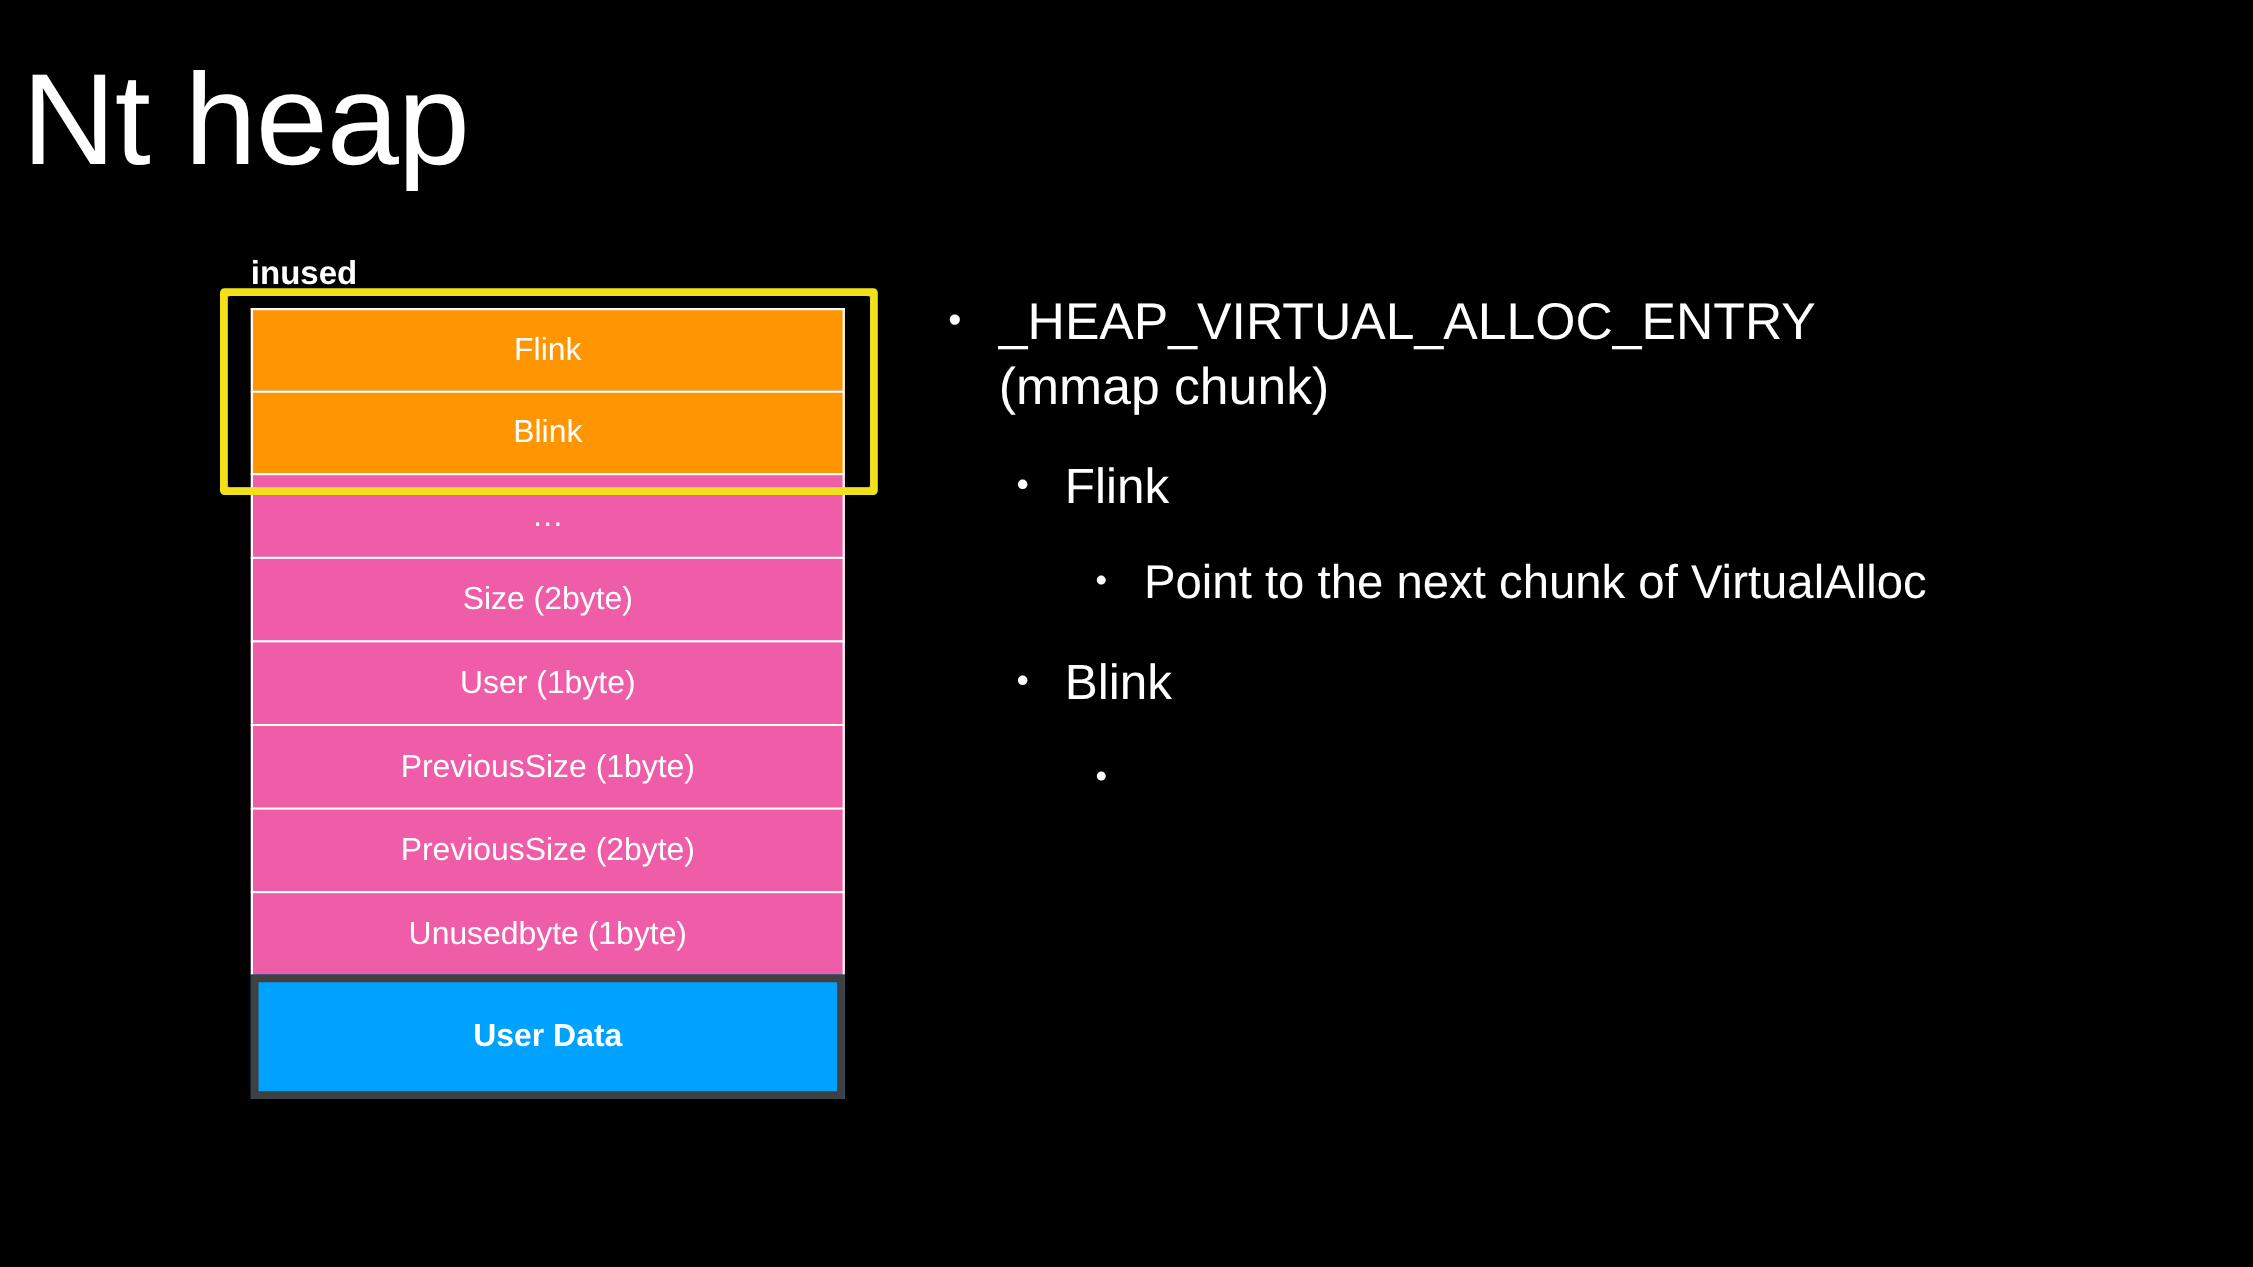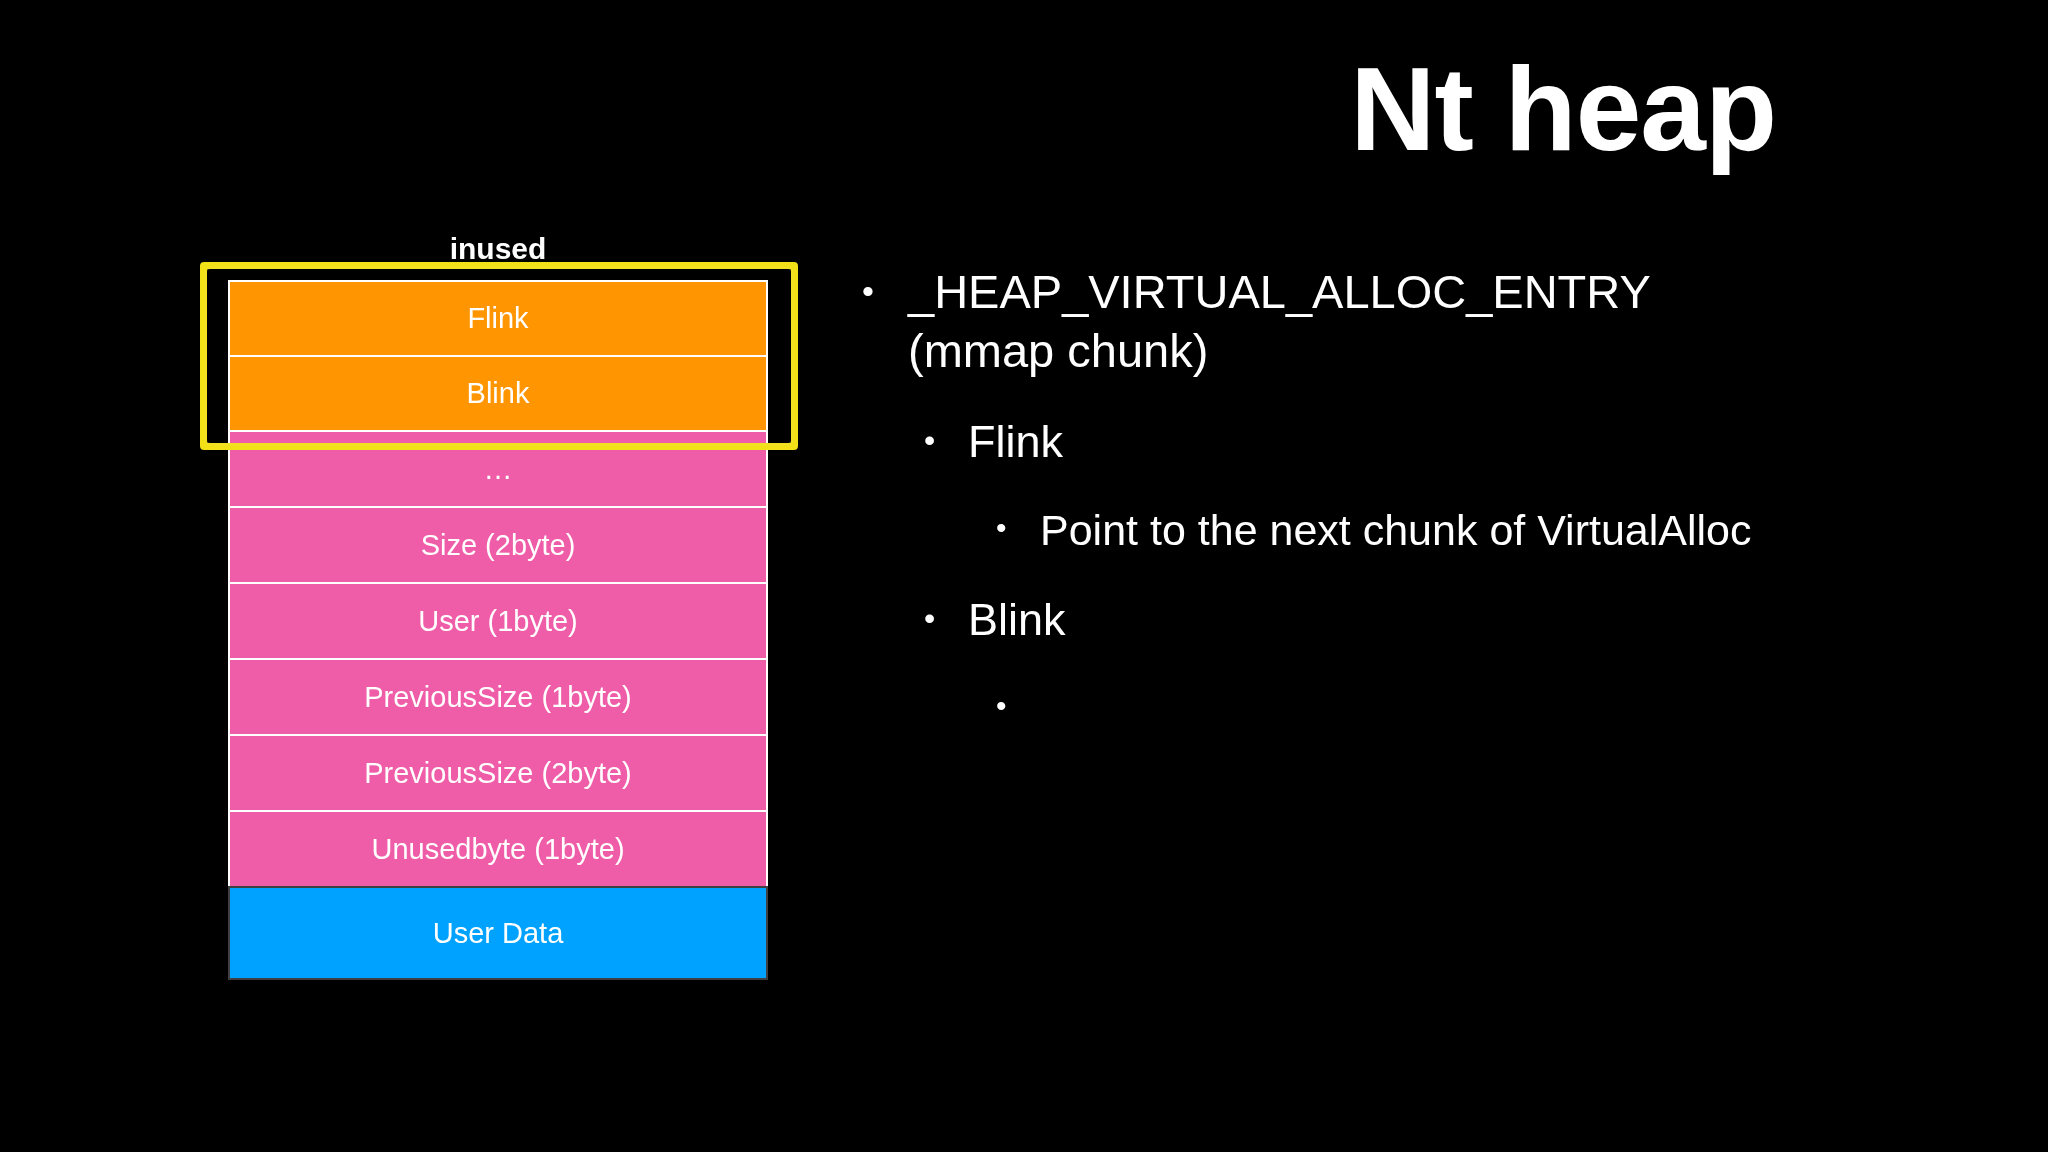--- a/index.html
+++ b/index.html
@@ -15,44 +15,44 @@
     font-family: "Liberation Sans", sans-serif;
     color: #ffffff;
   }
 
   
   #slide-title {
     position: absolute;
     left: 0;
     top: 48px;
     width: 1776px;
-    text-align: right;
+    text-align: left;
     font-size: 118px;
-    font-weight: bold;
+    font-weight: normal;
     letter-spacing: -1px;
     line-height: 1.05;
     color: #ffffff;
     padding-left: 20px;
     box-sizing: border-box;
   }
 
   
   #diagram {
     position: absolute;
     left: 228px;
     top: 280px;
     width: 540px;
   }
 
   #inused-label {
     position: absolute;
     left: 228px;
     top: 232px;
     width: 540px;
-    text-align: center;
+    text-align: left;
     font-size: 30px;
     font-weight: bold;
     color: #ffffff;
     letter-spacing: 0px;
   }
 
   .chunk-row {
     width: 540px;
     box-sizing: border-box;
     border: 2px solid #ffffff;
@@ -64,22 +64,23 @@
     color: #ffffff;
     text-align: center;
   }
   .chunk-row:last-child {
     border-bottom: 2px solid #ffffff;
   }
   .chunk-row.orange { background: #FF9500; height: 75px; }
   .chunk-row.pink   { background: #EF5DA8; height: 76px; }
   .chunk-row.blue   {
     background: #00A2FF;
-    height: 94px;
-    border: 2px solid #404040;
+    height: 113px;
+    border: 7px solid #404040;
+    font-weight: bold;
   }
 
   
   #inused-highlight {
     position: absolute;
     left: 200px;
     top: 262px;
     width: 598px;
     height: 188px;
     border: 7px solid #F2E117;

